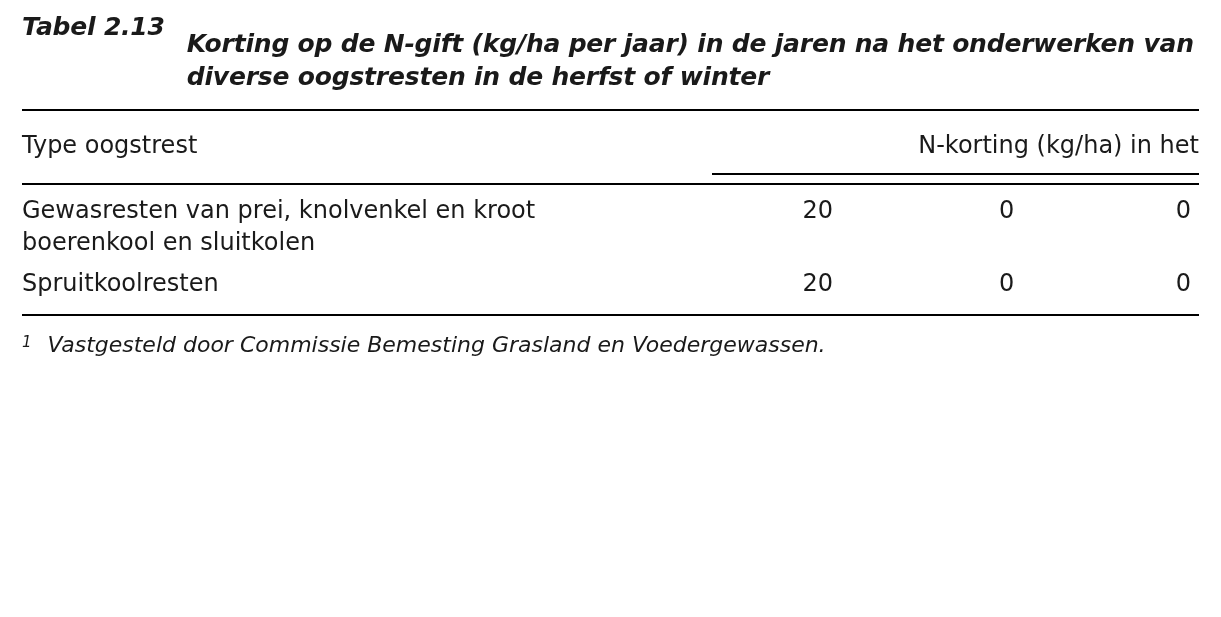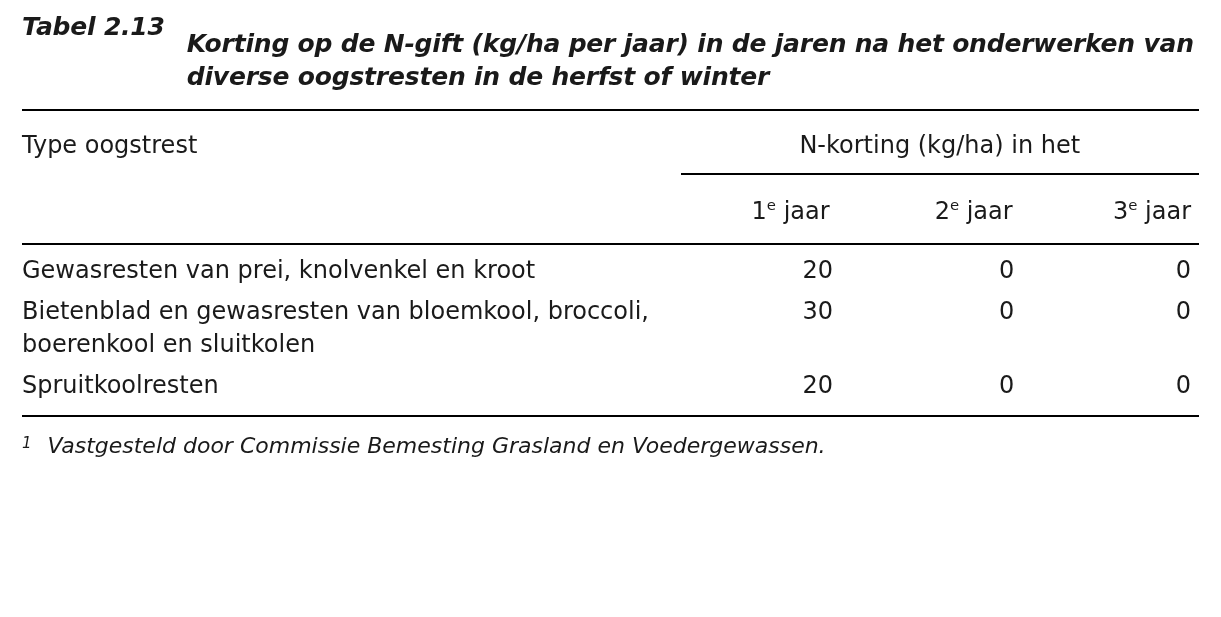--- a/index.html
+++ b/index.html
@@ -68,21 +68,21 @@
   .col-type   { width: 690px; text-align: left; }
   .col-num    { width: 155px; text-align: right; padding-right: 34px !important; }
   .col-num-last { width: 150px; text-align: right; padding-right: 8px !important; }
 
   .head-type {
     padding-top: 18px !important;
     padding-bottom: 14px !important;
     font-size: 24px;
   }
   .head-span {
-    text-align: center;
+    text-align: right;
     padding-top: 18px !important;
     padding-bottom: 8px !important;
     position: relative;
   }
   .head-span-inner {
     display: block;
     border-bottom: 2px solid #000;
     padding-bottom: 12px;
   }
   .head-year {
@@ -139,42 +139,30 @@
   <div class="rule rule-top"></div>
 
   <table class="tbl">
     <thead>
       <tr>
         <th class="col-type head-type">Type oogstrest</th>
         <th class="head-span" colspan="3">
           <span class="head-span-inner">N-korting (kg/ha) in het</span>
         </th>
       </tr>
-      <tr>
-        <th class="col-type"></th>
-        <th class="col-num head-year c1"><span>1</span><sup>e</sup><span> jaar</span></th>
-        <th class="col-num head-year c2"><span>2</span><sup>e</sup><span> jaar</span></th>
-        <th class="col-num-last head-year c3"><span>3</span><sup>e</sup><span> jaar</span></th>
-      </tr>
     </thead>
   </table>
 
   <div class="rule rule-mid"></div>
 
   <table class="tbl">
     <tbody>
       <tr class="body-row">
         <td class="col-type">Gewasresten van prei, knolvenkel en kroot</td>
         <td class="col-num num">20</td>
-        <td class="col-num num">0</td>
-        <td class="col-num-last num">0</td>
-      </tr>
-      <tr class="body-row">
-        <td class="col-type">Bietenblad en gewasresten van bloemkool, broccoli,</td>
-        <td class="col-num num">30</td>
         <td class="col-num num">0</td>
         <td class="col-num-last num">0</td>
       </tr>
       <tr class="body-row cont-row">
         <td class="col-type">boerenkool en sluitkolen</td>
         <td class="col-num num"></td>
         <td class="col-num num"></td>
         <td class="col-num-last num"></td>
       </tr>
       <tr class="body-row">

